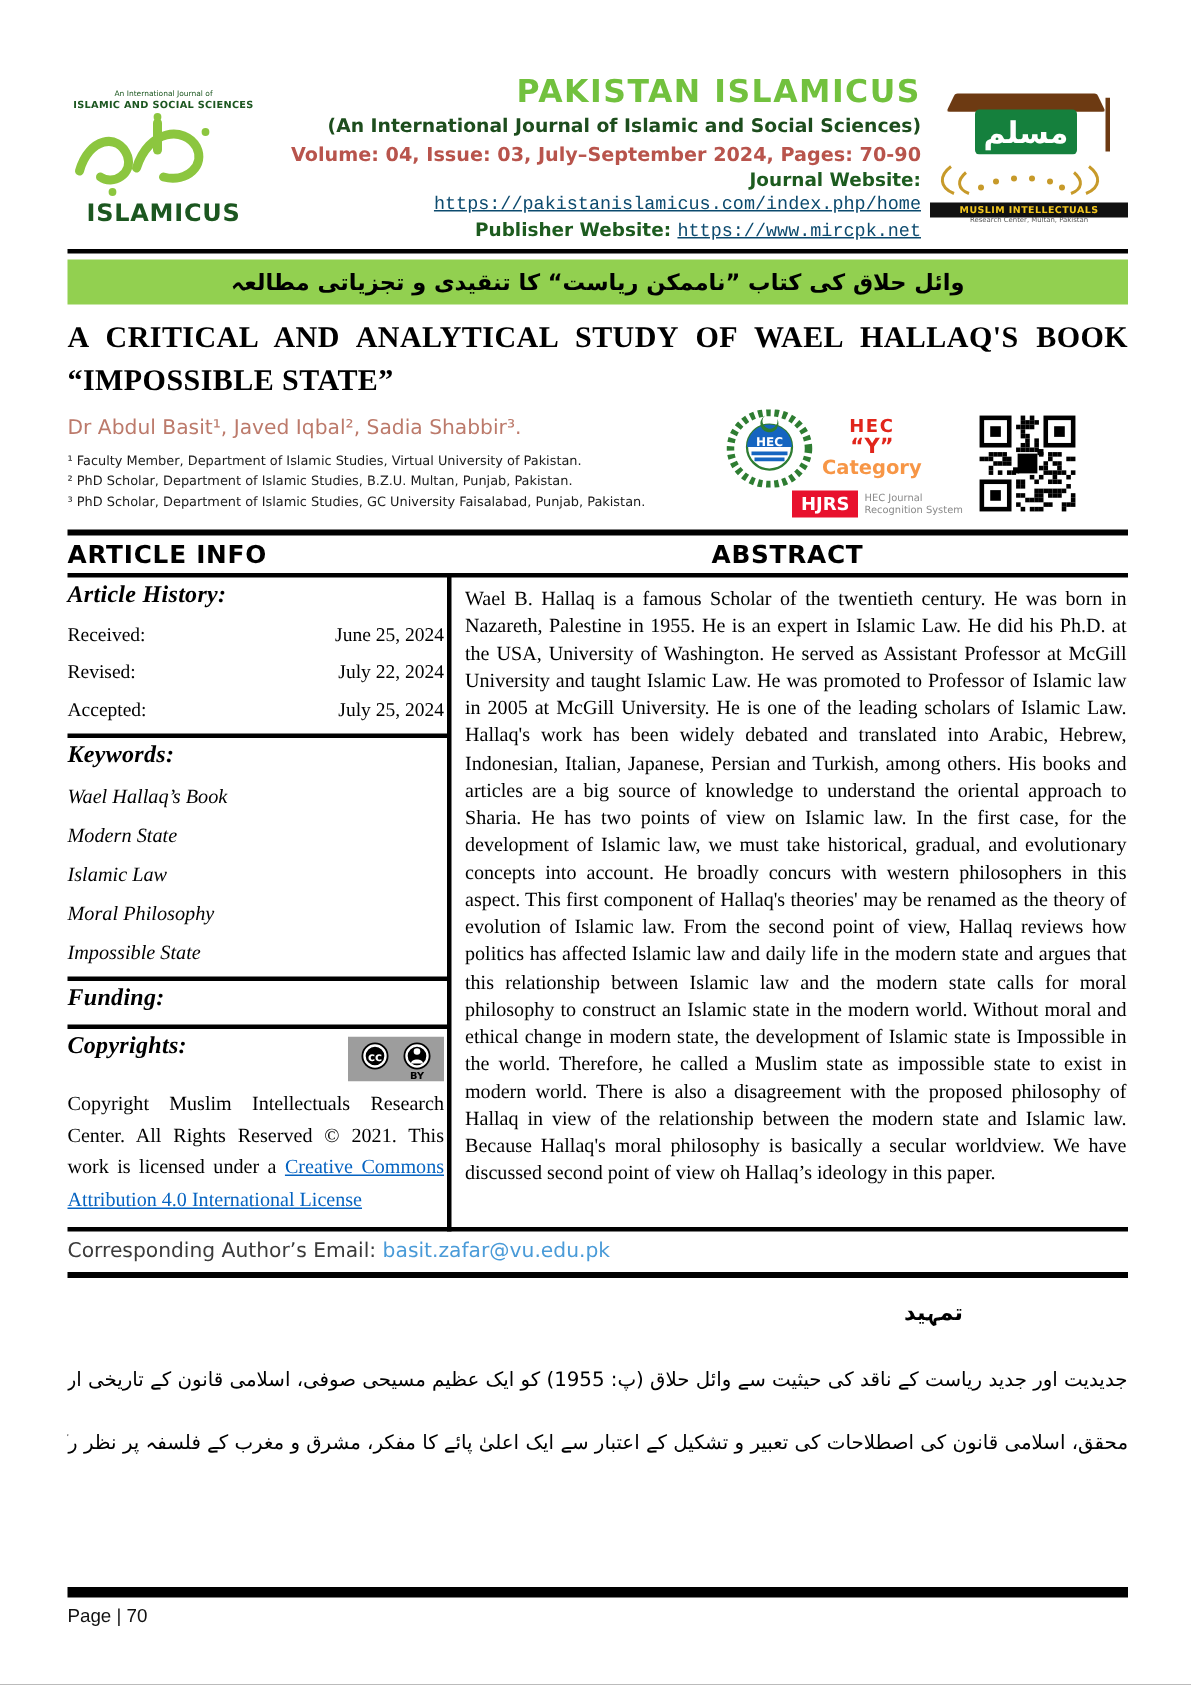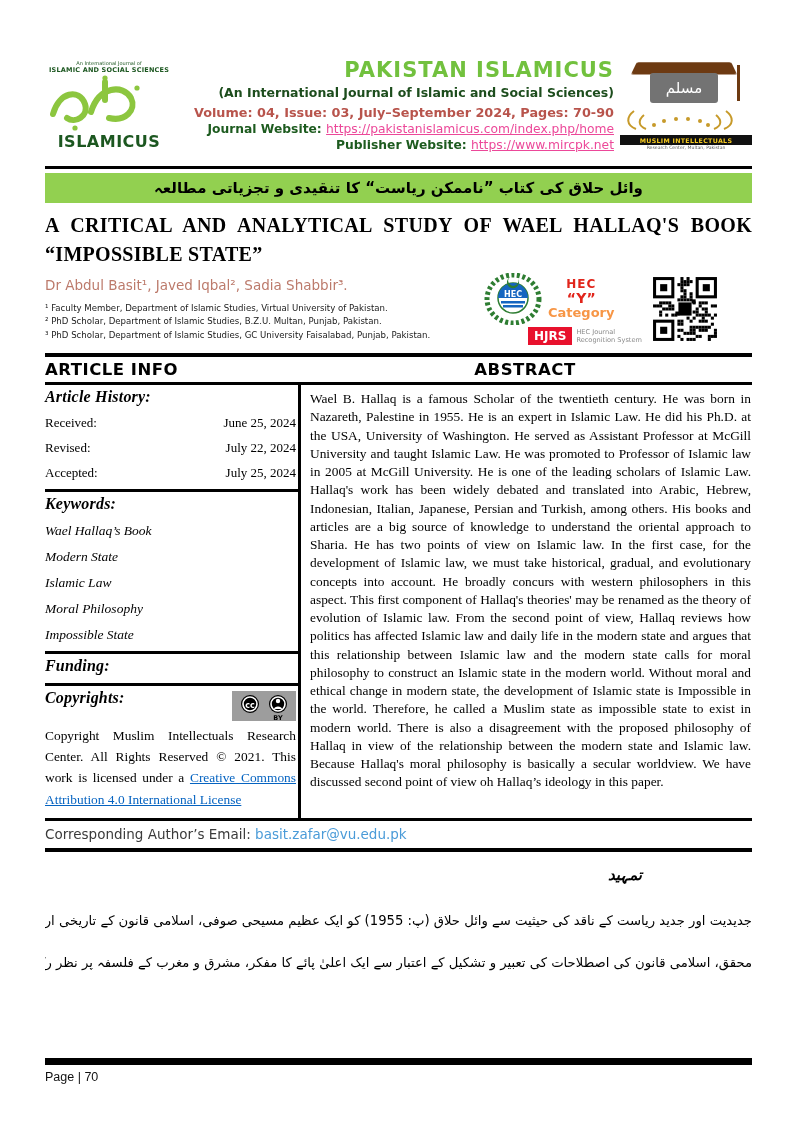--- a/index.html
+++ b/index.html
@@ -12,25 +12,25 @@
   .header { display:flex; align-items:center; gap:6px; height:122px; }
   .logo-left { width:128px; text-align:center; flex:none; }
   .logo-left .tiny { font-family:"DejaVu Sans",sans-serif; font-size:5px; color:#1c5720; }
   .logo-left .tiny2 { font-family:"DejaVu Sans",sans-serif; font-size:6.5px; font-weight:bold; color:#1c5720; letter-spacing:.2px;}
   .logo-left .islamicus { font-family:"DejaVu Sans",sans-serif; font-size:16px; font-weight:bold; color:#1c5720; letter-spacing:.5px; margin-top:-4px;}
   .header-center { flex:1; text-align:right; line-height:1.25; }
   .journal-title { font-family:"DejaVu Sans",sans-serif; font-size:21px; font-weight:bold; color:#72c13e; letter-spacing:1px; }
   .journal-sub { font-family:"DejaVu Sans",sans-serif; font-size:12.5px; font-weight:600; color:#1d4d1d; margin-top:2px;}
   .vol-line { font-family:"DejaVu Sans",sans-serif; font-size:12.8px; font-weight:bold; color:#b8544c; margin-top:4px;}
   .site-line { font-family:"DejaVu Sans",sans-serif; font-size:12.3px; font-weight:bold; color:#1d5b1f; margin-top:1px;}
-  .site-line a { color:#ec4899; text-decoration:underline; font-weight:normal; }
+  .site-line a { color:#0c4a6e; text-decoration:underline; font-weight:normal;font-family:Liberation Mono, monospace; }
   .logo-right { width:132px; flex:none; text-align:center; }
   .cap-row { position:relative; height:46px; }
   .cap-board { position:absolute; left:14px; top:0; width:100px; height:14px; background:#6d3a12; transform:perspective(60px) rotateX(30deg); border-radius:2px;}
-  .cap-body { position:absolute; left:30px; top:12px; width:68px; height:30px; background:#737373; border-radius:3px; color:#fff; font-family:"DejaVu Sans",sans-serif; font-size:15px; font-weight:normal; line-height:30px; text-align:center;}
+  .cap-body { position:absolute; left:30px; top:12px; width:68px; height:30px; background:#15803d; border-radius:3px; color:#fff; font-family:"DejaVu Sans",sans-serif; font-size:20px; font-weight:bold; line-height:30px; text-align:center;}
   .cap-tassel { position:absolute; right:12px; top:4px; width:3px; height:36px; background:#6d3a12;}
   .mi-bar { background:#111; color:#f4c81f; font-family:"DejaVu Sans",sans-serif; font-size:6.3px; font-weight:bold; padding:2px 1px 1px; letter-spacing:.3px; margin-top:2px;}
   .mi-cap { font-family:"DejaVu Sans",sans-serif; font-size:4.6px; color:#555; }
   .thick-rule { height:3px; background:#000; }
   
   .banner { margin-top:4px; height:30px; background:#92d050; display:flex; align-items:center; justify-content:center;
     font-family:"DejaVu Sans",sans-serif; font-weight:bold; font-size:15px; color:#000; direction:rtl; }
   
   .title { margin-top:8px; font-weight:bold; font-size:20px; line-height:1.45; letter-spacing:.3px; text-align:justify; }
   .byline-row { display:flex; margin-top:8px; }
@@ -63,21 +63,21 @@
   .body-sm { font-size:13.4px; text-align:justify; line-height:1.58; margin-top:4px; }
   .cr-headrow { display:flex; justify-content:space-between; align-items:flex-start; }
   .cc-badge { margin-top:2px; }
   .cr-text a, .license-link { color:#0563c1; text-decoration:underline; }
   .col-right { flex:1; border:3px solid #000; border-right:none; padding:5px 1px 5px 9px; }
   .abstract-text { font-size:13.4px; line-height:18.25px; text-align:justify; }
   
   .email-row { border-bottom:4px solid #000; padding:5px 0 6px; font-family:"DejaVu Sans",sans-serif; font-size:13.5px; color:#3b3b3b; }
   .email-row a { color:#4a9bd8; text-decoration:none; }
   
-  .tamheed { margin-top:14px; padding-right:110px; text-align:right; font-family:"DejaVu Sans",sans-serif; font-weight:bold; font-style:italic; font-size:15px; direction:rtl; }
+  .tamheed { margin-top:14px; padding-right:110px; text-align:right; font-family:"DejaVu Sans",sans-serif; font-weight:bold; font-size:15px; direction:rtl; }
   .urdu-para { margin-top:16px; direction:rtl; font-family:"DejaVu Sans",sans-serif; font-size:13.2px; color:#000; }
   .urdu-line { white-space:nowrap; overflow:hidden; text-align:justify; text-align-last:justify; height:42px; line-height:42px; }
   
   .page-footer { position:absolute; left:45px; right:42px; top:1058px; }
   .footer-rule { height:7px; background:#000; }
   .page-num { margin-top:5px; font-family:"Liberation Sans",sans-serif; font-size:12.5px; color:#111; }
   svg { display:block; }
 </style>
 </head>
 <body>

